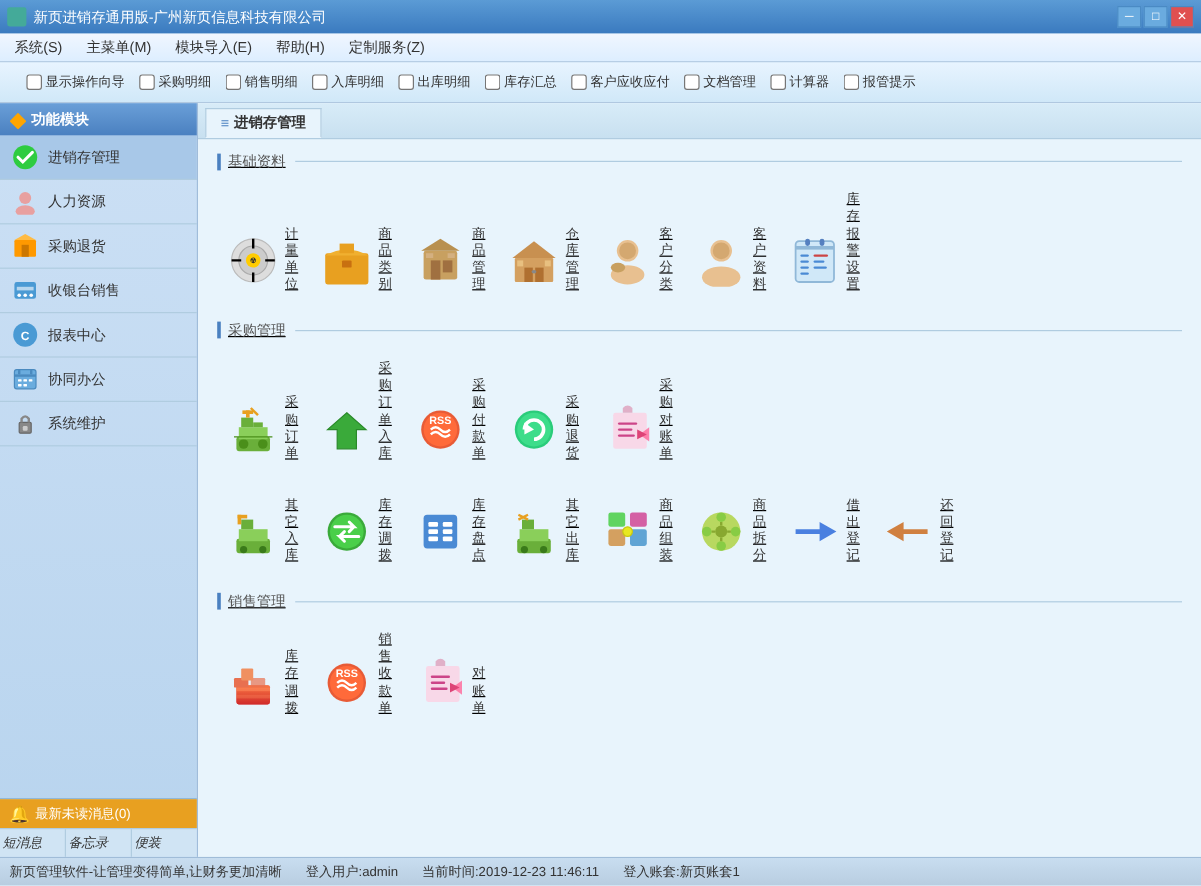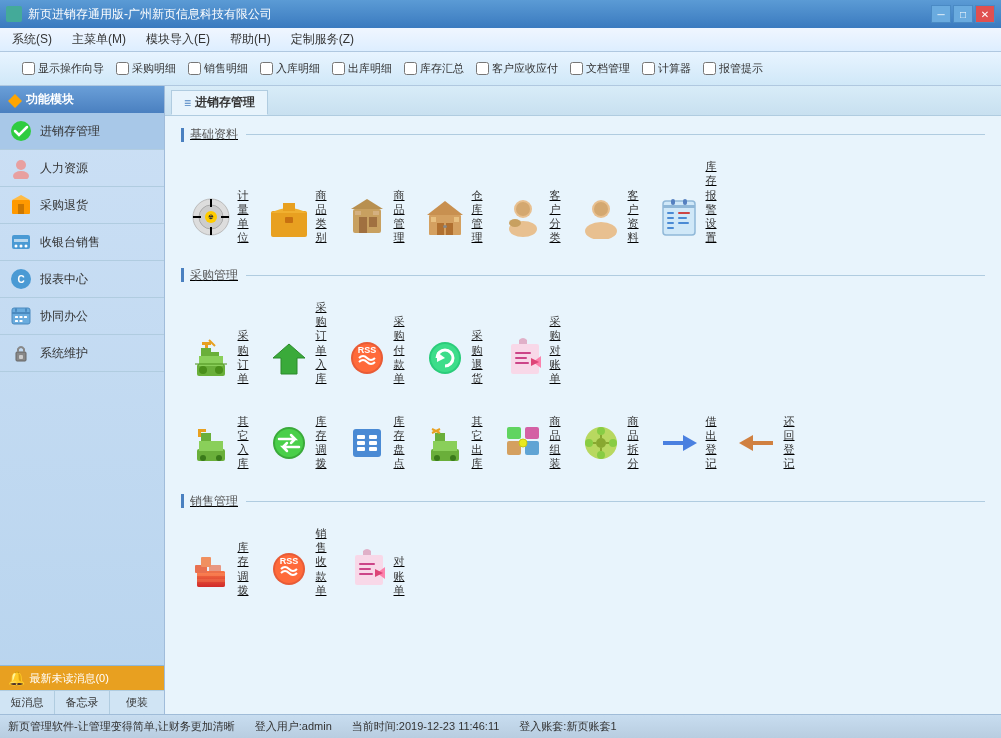--- a/index.html
+++ b/index.html
@@ -115,26 +115,27 @@
       align-items: center;
       gap: 4px;
     }
     .sidebar-footer-tabs {
       display: flex;
       background: #d0e4f4;
       border-top: 1px solid #b0cce0;
     }
     .sidebar-footer-tab {
       flex: 1;
-      text-align: center;
+      text-align: left;
       padding: 4px 2px;
       cursor: pointer;
       font-size: 11px;
       color: #333;
       border-right: 1px solid #b0cce0;
+      font-style: italic;
     }
     .sidebar-footer-tab:last-child { border-right: none; }
     
     
     .content-area {
       flex: 1;
       background: #e8f4fc;
       display: flex;
       flex-direction: column;
       overflow: hidden;

